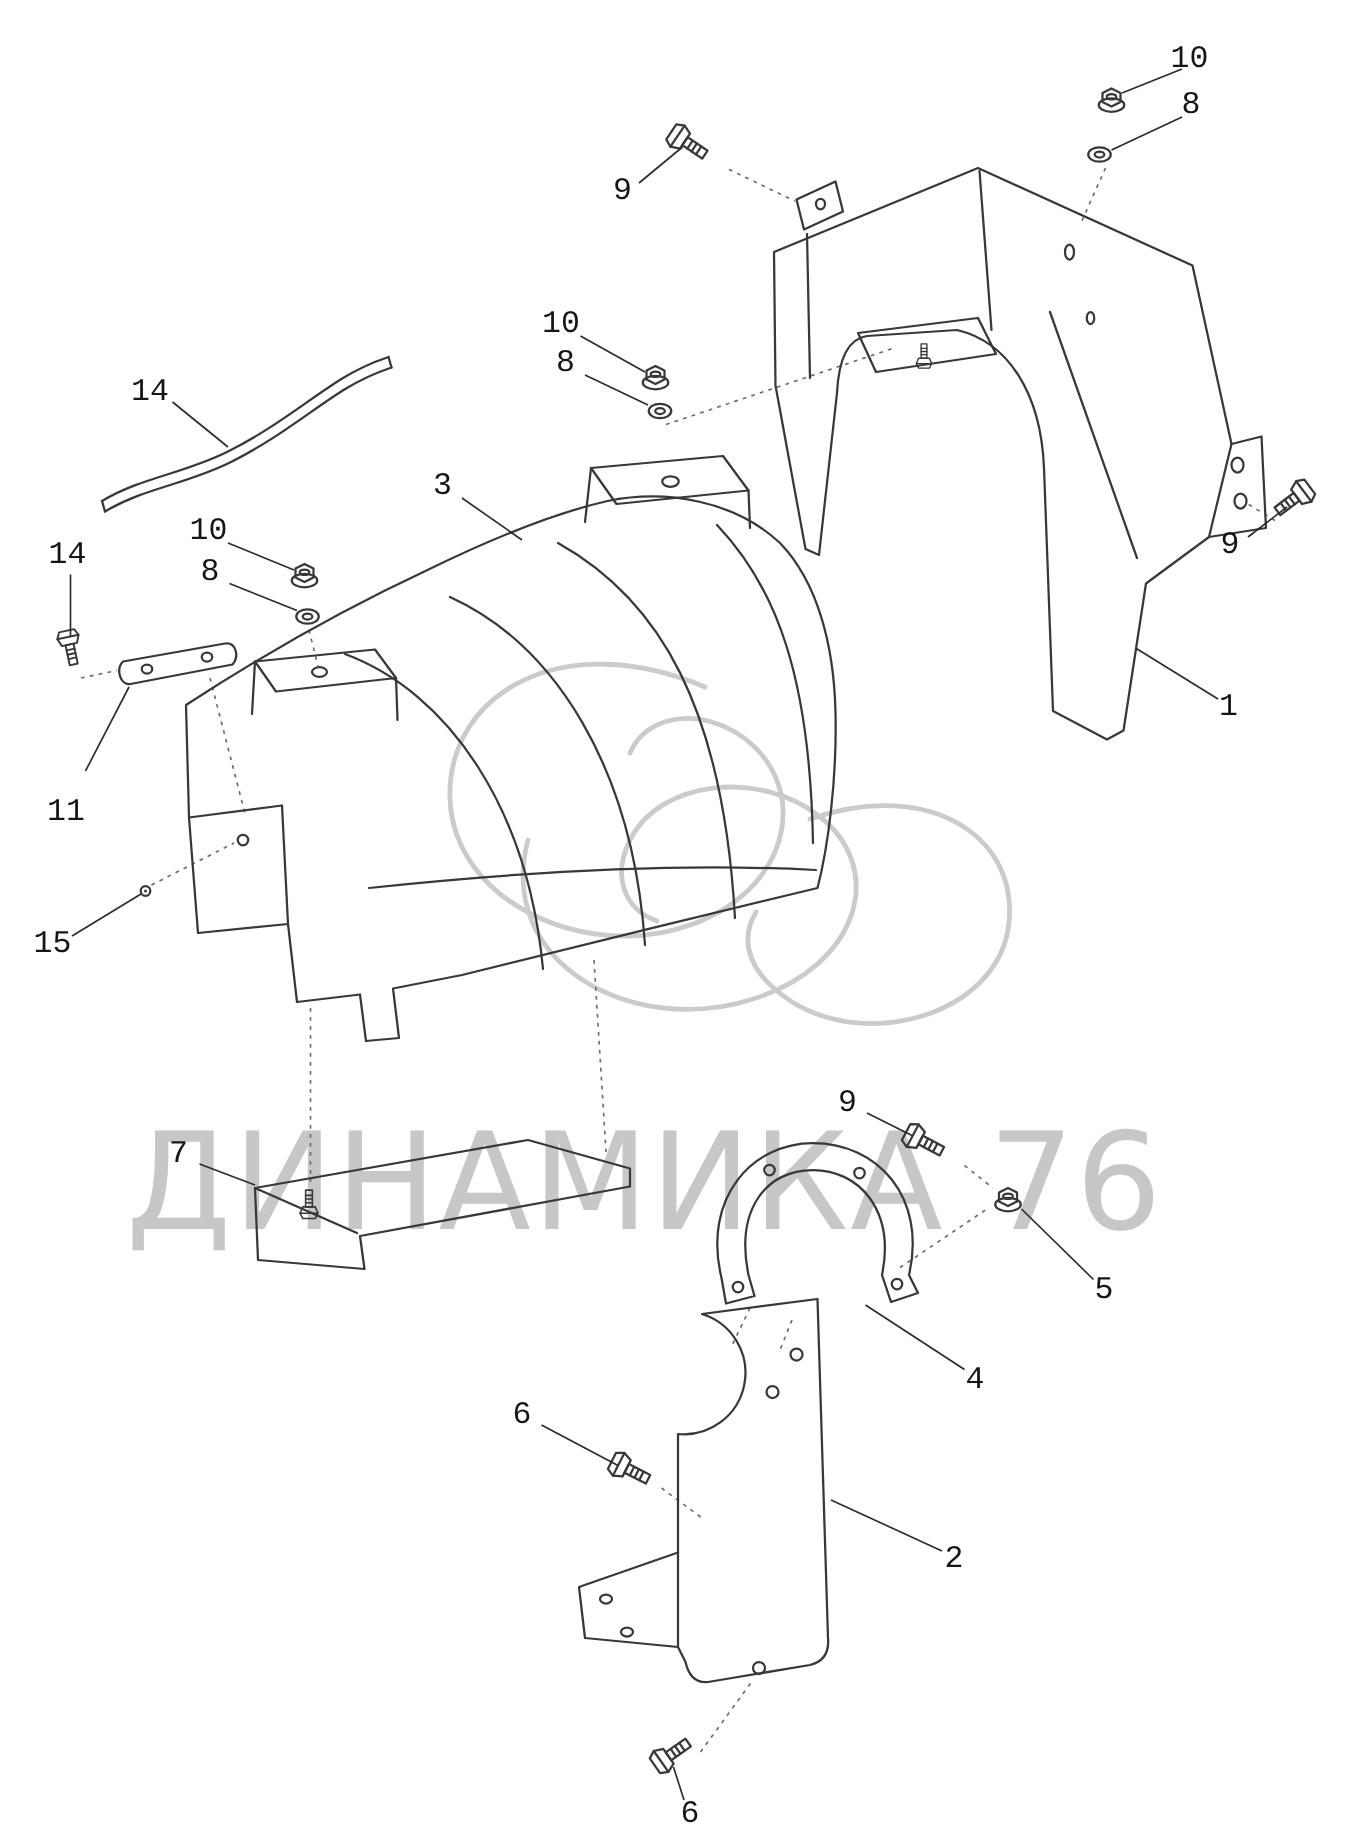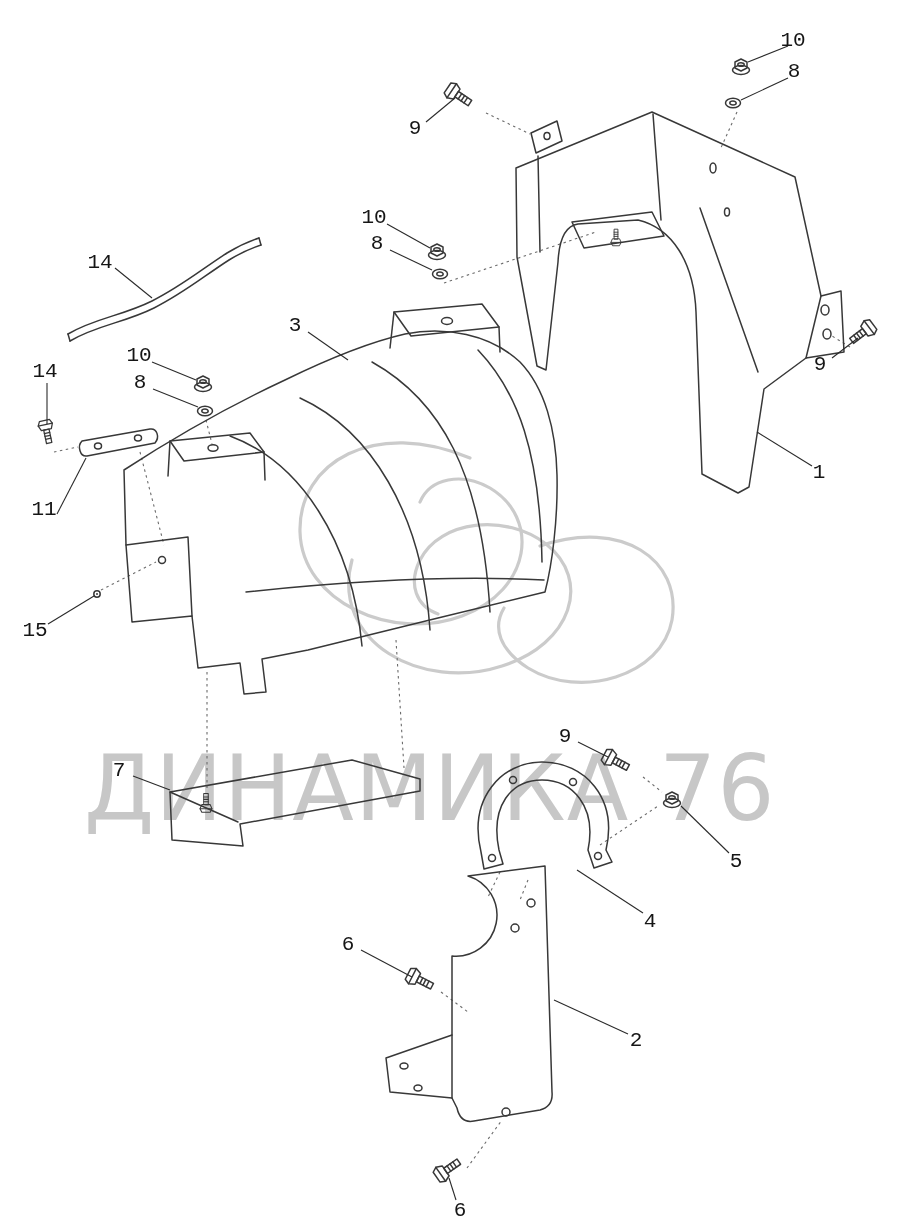--- a/index.html
+++ b/index.html
@@ -201,21 +201,21 @@
   <div class="callout" style="left:415px;top:128px">9</div>
   <div class="callout" style="left:374px;top:217px">10</div>
   <div class="callout" style="left:377px;top:243px">8</div>
   <div class="callout" style="left:100px;top:262px">14</div>
   <div class="callout" style="left:295px;top:325px">3</div>
   <div class="callout" style="left:139px;top:355px">10</div>
   <div class="callout" style="left:140px;top:382px">8</div>
   <div class="callout" style="left:45px;top:371px">14</div>
   <div class="callout" style="left:820px;top:364px">9</div>
   <div class="callout" style="left:819px;top:472px">1</div>
-  <div class="callout" style="left:44px;top:509px">11</div>
+  <div class="callout" style="left:44px;top:542px">11</div>
   <div class="callout" style="left:35px;top:630px">15</div>
   <div class="callout" style="left:565px;top:736px">9</div>
   <div class="callout" style="left:119px;top:770px">7</div>
   <div class="callout" style="left:736px;top:861px">5</div>
   <div class="callout" style="left:650px;top:921px">4</div>
   <div class="callout" style="left:348px;top:944px">6</div>
   <div class="callout" style="left:636px;top:1040px">2</div>
   <div class="callout" style="left:460px;top:1210px">6</div>
 
 </div>

